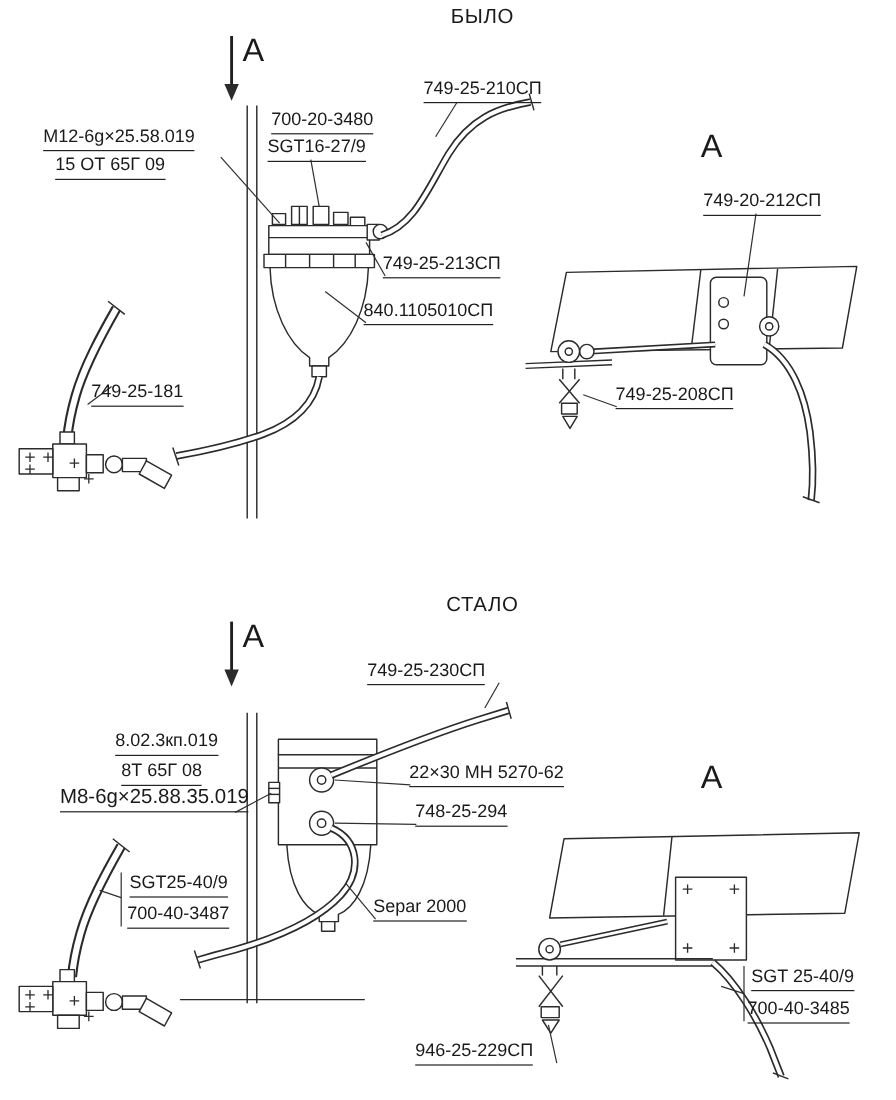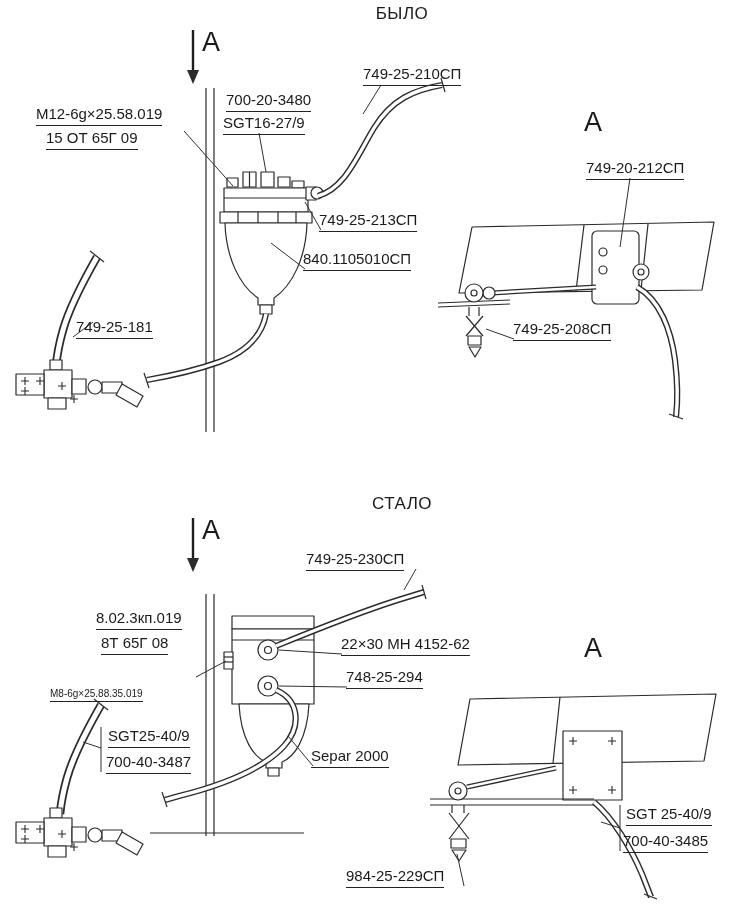--- a/index.html
+++ b/index.html
@@ -238,37 +238,37 @@
     <line class="ld" x1="620" y1="828" x2="601" y2="822"></line>
   </g>
 </svg>
 
   <div class="lbl title" style="left:402px;top:5px">БЫЛО</div>
   <div class="lbl big" style="left:202px;top:28px">A</div>
   <div class="lbl u" style="left:36px;top:106px">M12-6g×25.58.019</div>
   <div class="lbl u" style="left:46px;top:130px">15 ОТ 65Г 09</div>
   <div class="lbl u" style="left:226px;top:92px">700-20-3480</div>
   <div class="lbl u" style="left:223px;top:115px">SGT16-27/9</div>
-  <div class="lbl u" style="left:363px;top:66px">749-25-210СП</div>
+  <div class="lbl u" style="left:353px;top:66px">749-25-210СП</div>
   <div class="lbl u" style="left:319px;top:212px">749-25-213СП</div>
   <div class="lbl u" style="left:303px;top:251px">840.1105010СП</div>
   <div class="lbl u" style="left:76px;top:319px">749-25-181</div>
   <div class="lbl big" style="left:584px;top:108px">A</div>
   <div class="lbl u" style="left:586px;top:160px">749-20-212СП</div>
   <div class="lbl u" style="left:513px;top:321px">749-25-208СП</div>
 
   <div class="lbl title" style="left:402px;top:495px">СТАЛО</div>
   <div class="lbl big" style="left:202px;top:516px">A</div>
   <div class="lbl u" style="left:306px;top:551px">749-25-230СП</div>
   <div class="lbl u" style="left:96px;top:610px">8.02.3кп.019</div>
   <div class="lbl u" style="left:101px;top:635px">8Т 65Г 08</div>
-  <div class="lbl u" style="left:50px;top:688px;font-size:10px">M8-6g×25.88.35.019</div>
-  <div class="lbl u" style="left:341px;top:636px">22×30 МН 4152-62</div>
+  <div class="lbl u" style="left:50px;top:655px;font-size:17px">M8-6g×25.88.35.019</div>
+  <div class="lbl u" style="left:341px;top:636px">22×30 МН 5270-62</div>
   <div class="lbl u" style="left:346px;top:669px">748-25-294</div>
   <div class="lbl u" style="left:108px;top:728px">SGT25-40/9</div>
   <div class="lbl u" style="left:106px;top:754px">700-40-3487</div>
   <div class="lbl u" style="left:311px;top:748px">Separ 2000</div>
   <div class="lbl big" style="left:584px;top:634px">A</div>
   <div class="lbl u" style="left:626px;top:806px">SGT 25-40/9</div>
   <div class="lbl u" style="left:623px;top:833px">700-40-3485</div>
-  <div class="lbl u" style="left:346px;top:868px">984-25-229СП</div>
+  <div class="lbl u" style="left:346px;top:868px">946-25-229СП</div>
 
 </div>
 
 </body></html>

